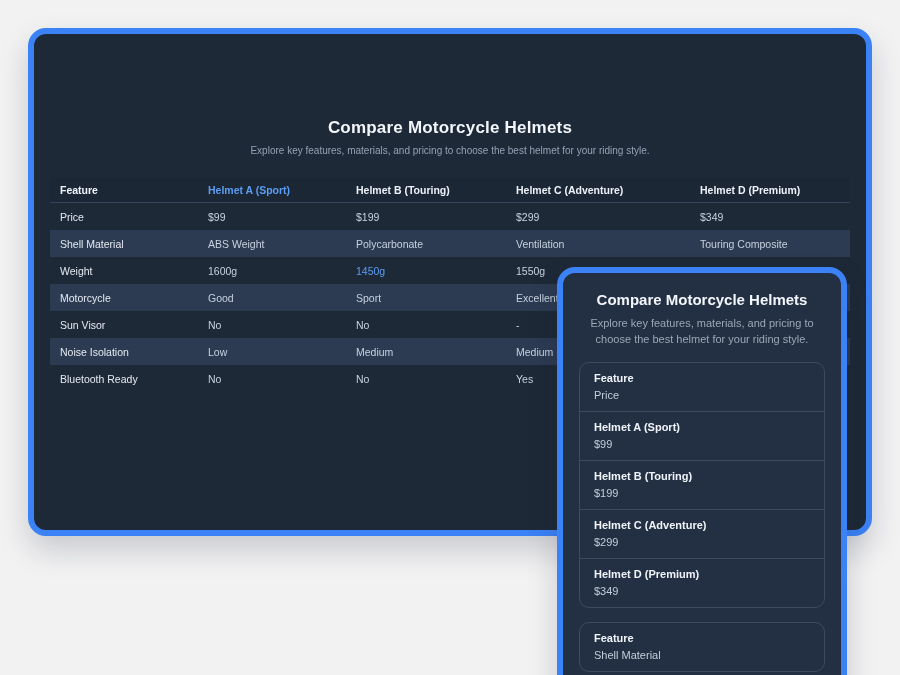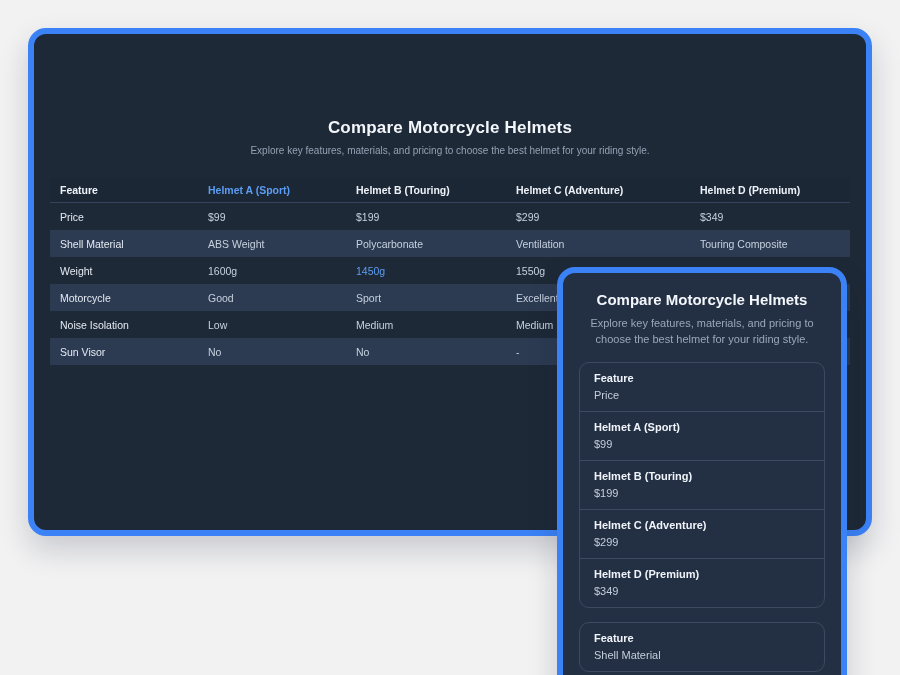--- a/index.html
+++ b/index.html
@@ -119,31 +119,38 @@
           <td></td>
         </tr>
         <tr>
           <td class="feature">Motorcycle</td>
           <td>Good</td>
           <td>Sport</td>
           <td>Excellent</td>
           <td></td>
         </tr>
         <tr>
+          <td class="feature">Sun Visor</td>
+          <td>No</td>
+          <td>No</td>
+          <td>-</td>
+          <td></td>
+        </tr>
+        <tr>
           <td class="feature">Noise Isolation</td>
           <td>Low</td>
           <td>Medium</td>
           <td>Medium</td>
           <td></td>
         </tr>
         <tr>
-          <td class="feature">Sun Visor</td>
+          <td class="feature">Bluetooth Ready</td>
           <td>No</td>
           <td>No</td>
-          <td>-</td>
+          <td>Yes</td>
           <td></td>
         </tr>
       </tbody>
     </table>
   </section>
 
   <section class="frame mobile">
     <h2 class="m-title">Compare Motorcycle Helmets</h2>
     <p class="m-subtitle">Explore key features, materials, and pricing to choose the best helmet for your riding style.</p>
 

